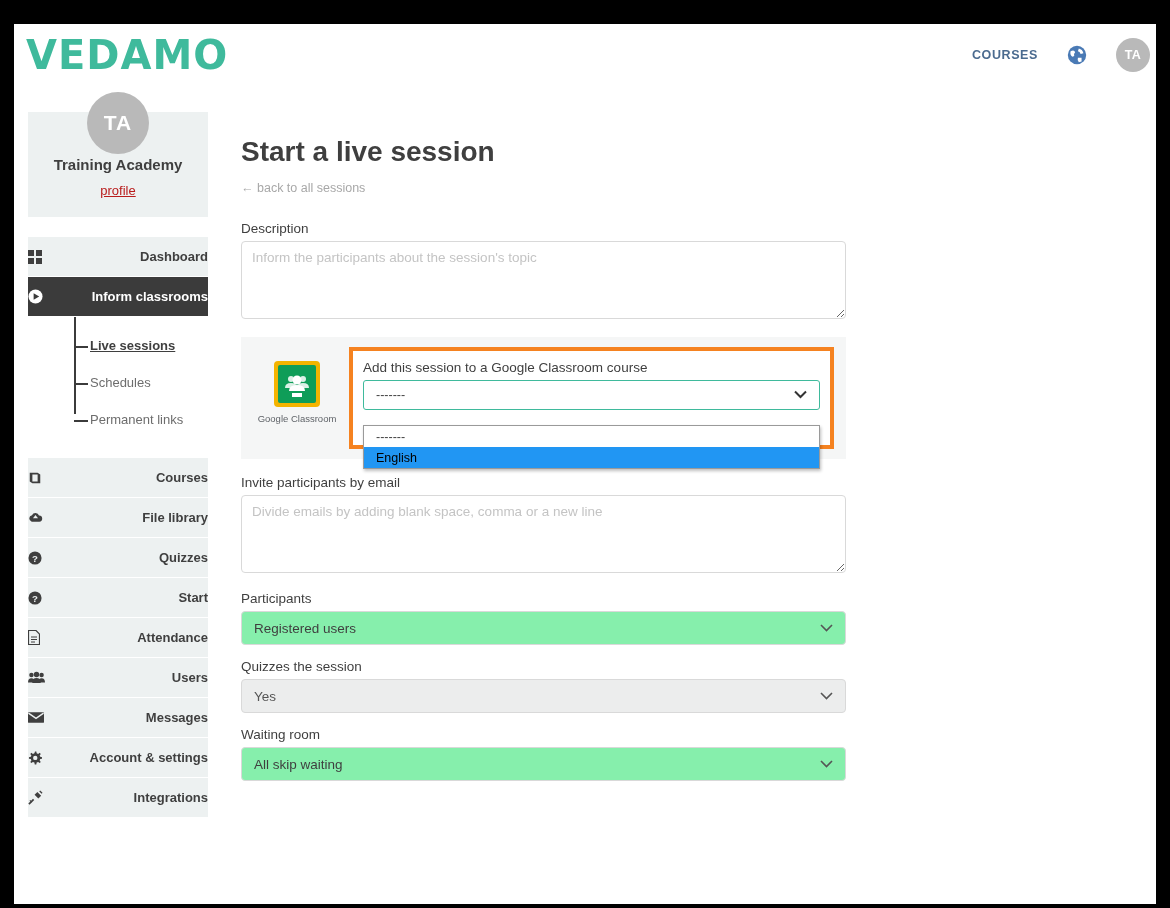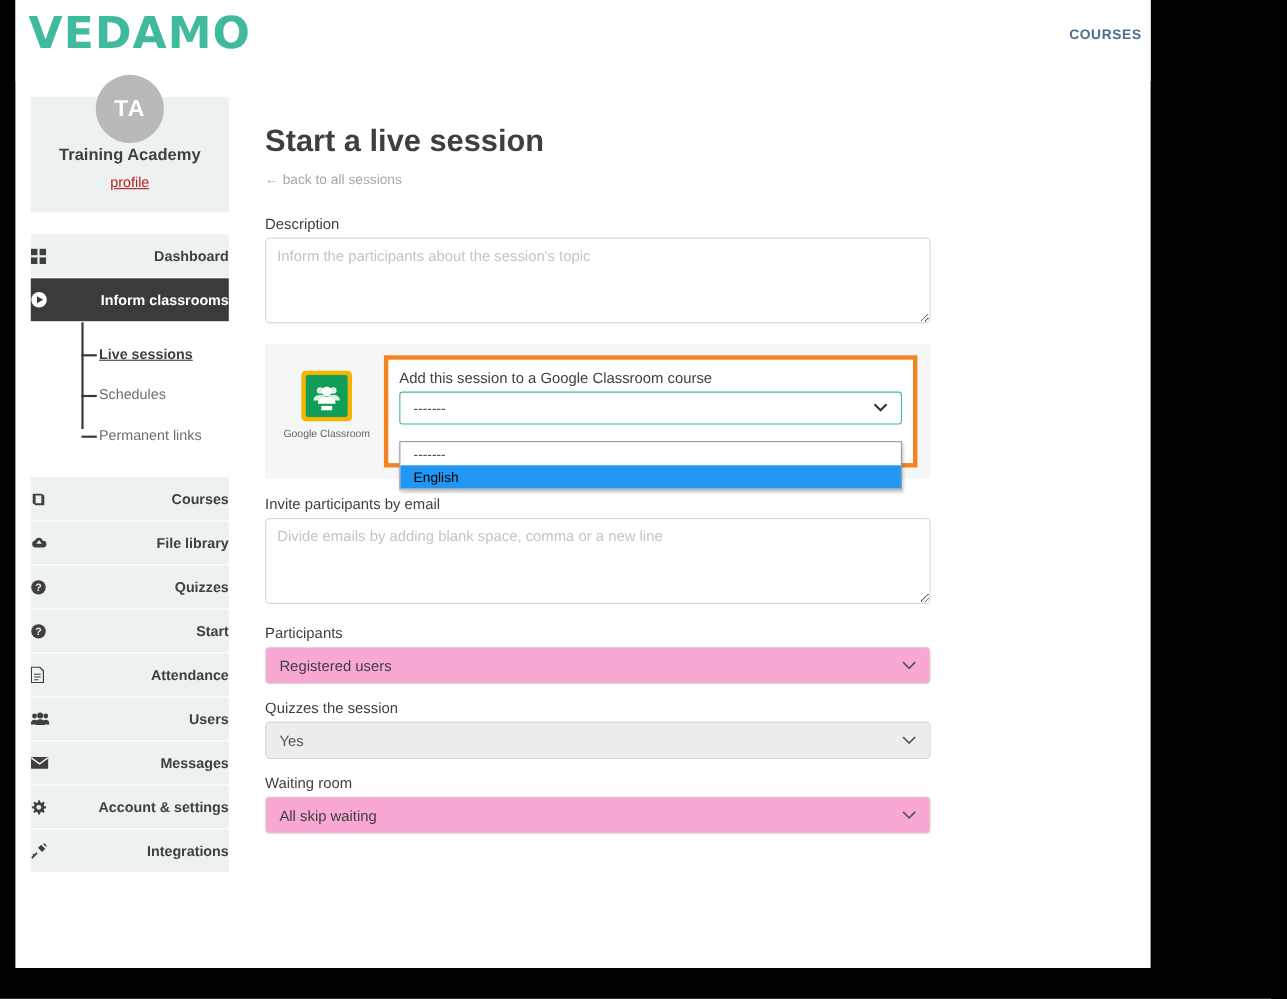--- a/index.html
+++ b/index.html
@@ -7,22 +7,22 @@
   body {
     width: 1170px; height: 908px;
     background: #000000;
     font-family: "Liberation Sans", sans-serif;
     overflow: hidden;
   }
 
   
   #frame {
     position: absolute;
-    left: 14px; top: 0;
-    width: 1032px; height: 880px;
+    left: 14px; top: 24px;
+    width: 1142px; height: 880px;
     background: #ffffff;
     overflow: hidden;
   }
 
   
   #topbar {
     position: absolute; left: 0; top: 0;
     width: 1142px; height: 74px;
     background: #ffffff;
   }
@@ -158,21 +158,21 @@
     font-size: 13.5px; color: #3f3f3f;
     padding: 8px 10px;
     font-family: "Liberation Sans", sans-serif;
     outline: none; resize: vertical;
   }
   .text-input::placeholder, .text-area::placeholder { color: #c4c4c4; }
 
   .select-box {
     width: 605px; height: 34px;
     border: 1px solid #d9d9d9; border-radius: 4px;
-    background: #f9a8d4;
+    background: #86efac;
     font-size: 13.5px; color: #3f3f3f;
     padding: 0 12px;
     display: flex; align-items: center;
     position: relative; cursor: pointer;
   }
   .select-box.disabled { background: #eceded; color: #555555; }
   .caret {
     position: absolute; right: 12px; top: 50%;
     transform: translateY(-50%);
   }

